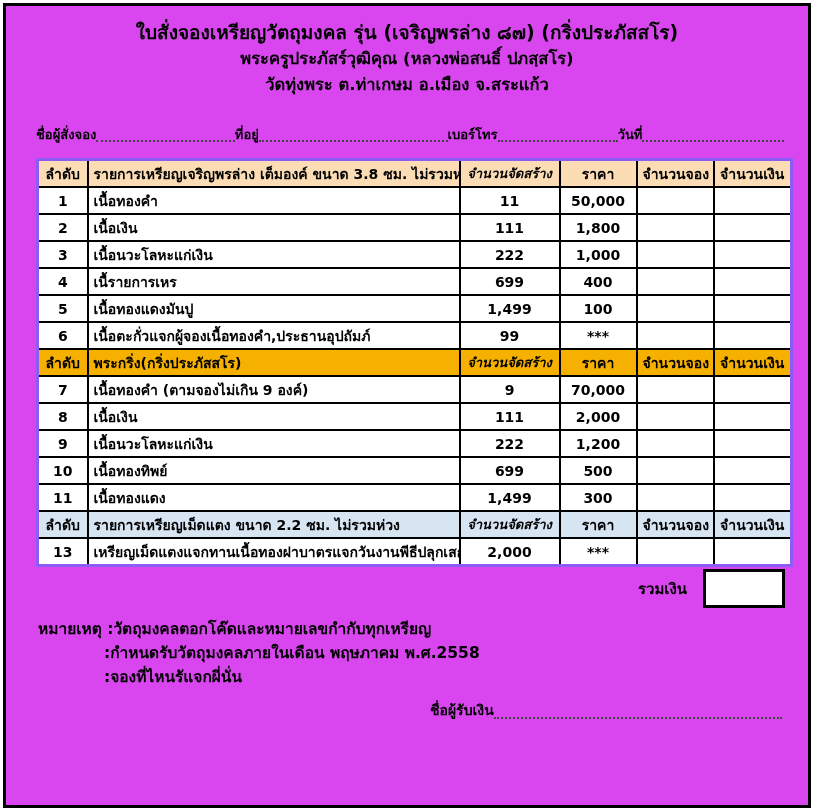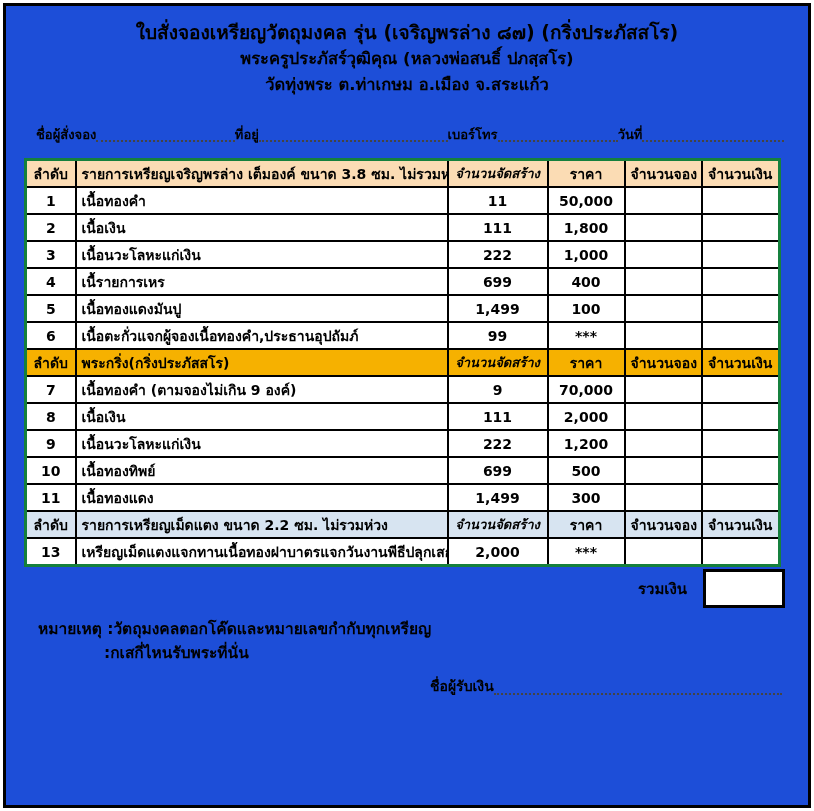--- a/index.html
+++ b/index.html
@@ -2,38 +2,38 @@
 <html lang="th" style="--peach: #fbdcb4; --gold: #f6b100; --blue: #d7e4f1;"><head>
 <meta charset="utf-8">
 <style>
   html,body{margin:0;padding:0;background:#fff;}
   body{
     width:814px;height:811px;position:relative;
     font-family:"DejaVu Sans",sans-serif;
     font-weight:bold;color:#000;
   }
   .frame{
-    position:absolute;inset:3px;border:3px solid #000;background:#1d4ed8;
+    position:absolute;inset:3px;border:3px solid #000;background:#d946ef;
     box-sizing:border-box;overflow:hidden;
   }
   .titles{padding-top:13px;text-align:center;}
   .title-1{font-size:19px;line-height:27px;}
   .title-2,.title-3{font-size:16.5px;line-height:26px;}
 
   .form-line{
     display:flex;align-items:flex-end;
     margin:26px 24px 0 30px;font-size:13px;height:20px;text-align:right;
   }
   .form-line .flabel{white-space:nowrap;line-height:18px;}
   .dots{border-bottom:2px dotted #444;height:12px;margin-bottom:2px;}
   .d1{flex:135;} .d2{flex:184;} .d3{flex:117;} .d4{flex:138;}
 
   table.order{
-    margin:14px 0 0 18px;border-collapse:collapse;table-layout:fixed;
-    width:754px;border:3px solid #15803d;
+    margin:14px 0 0 30px;border-collapse:collapse;table-layout:fixed;
+    width:754px;border:3px solid #8b5cf6;
   }
   .order th,.order td{
     border:2px solid #000;height:25px;padding:0 5px;
     font-size:14px;font-weight:bold;overflow:hidden;white-space:nowrap;
     background:#fff;
   }
   .order th{text-align:center;}
   .order th.c-item{text-align:left;}
   .c-no{text-align:center;padding:0 1px;}
   .c-item{text-align:left;}
@@ -222,21 +222,22 @@
   <div class="total-row">
     <span class="total-label">รวมเงิน</span>
     <div class="total-box"></div>
   </div>
 
   <div class="notes">
     <div>
       <span>หมายเหตุ</span>
       <span>:วัตถุมงคลตอกโค๊ดและหมายเลขกำกับทุกเหรียญ</span>
     </div>
-    <div class="indent">:กเสกี่ไหนรับพระที่นั่น</div>
+    <div class="indent">:กำหนดรับวัตถุมงคลภายในเดือน พฤษภาคม พ.ศ.2558</div>
+    <div class="indent">:จองที่ไหนรัแจกผี่นั่น</div>
   </div>
 
   <div class="receiver">
     <span>ชื่อผู้รับเงิน</span>
     <span class="dotline"></span>
   </div>
 
 </div>
 
 </body></html>

